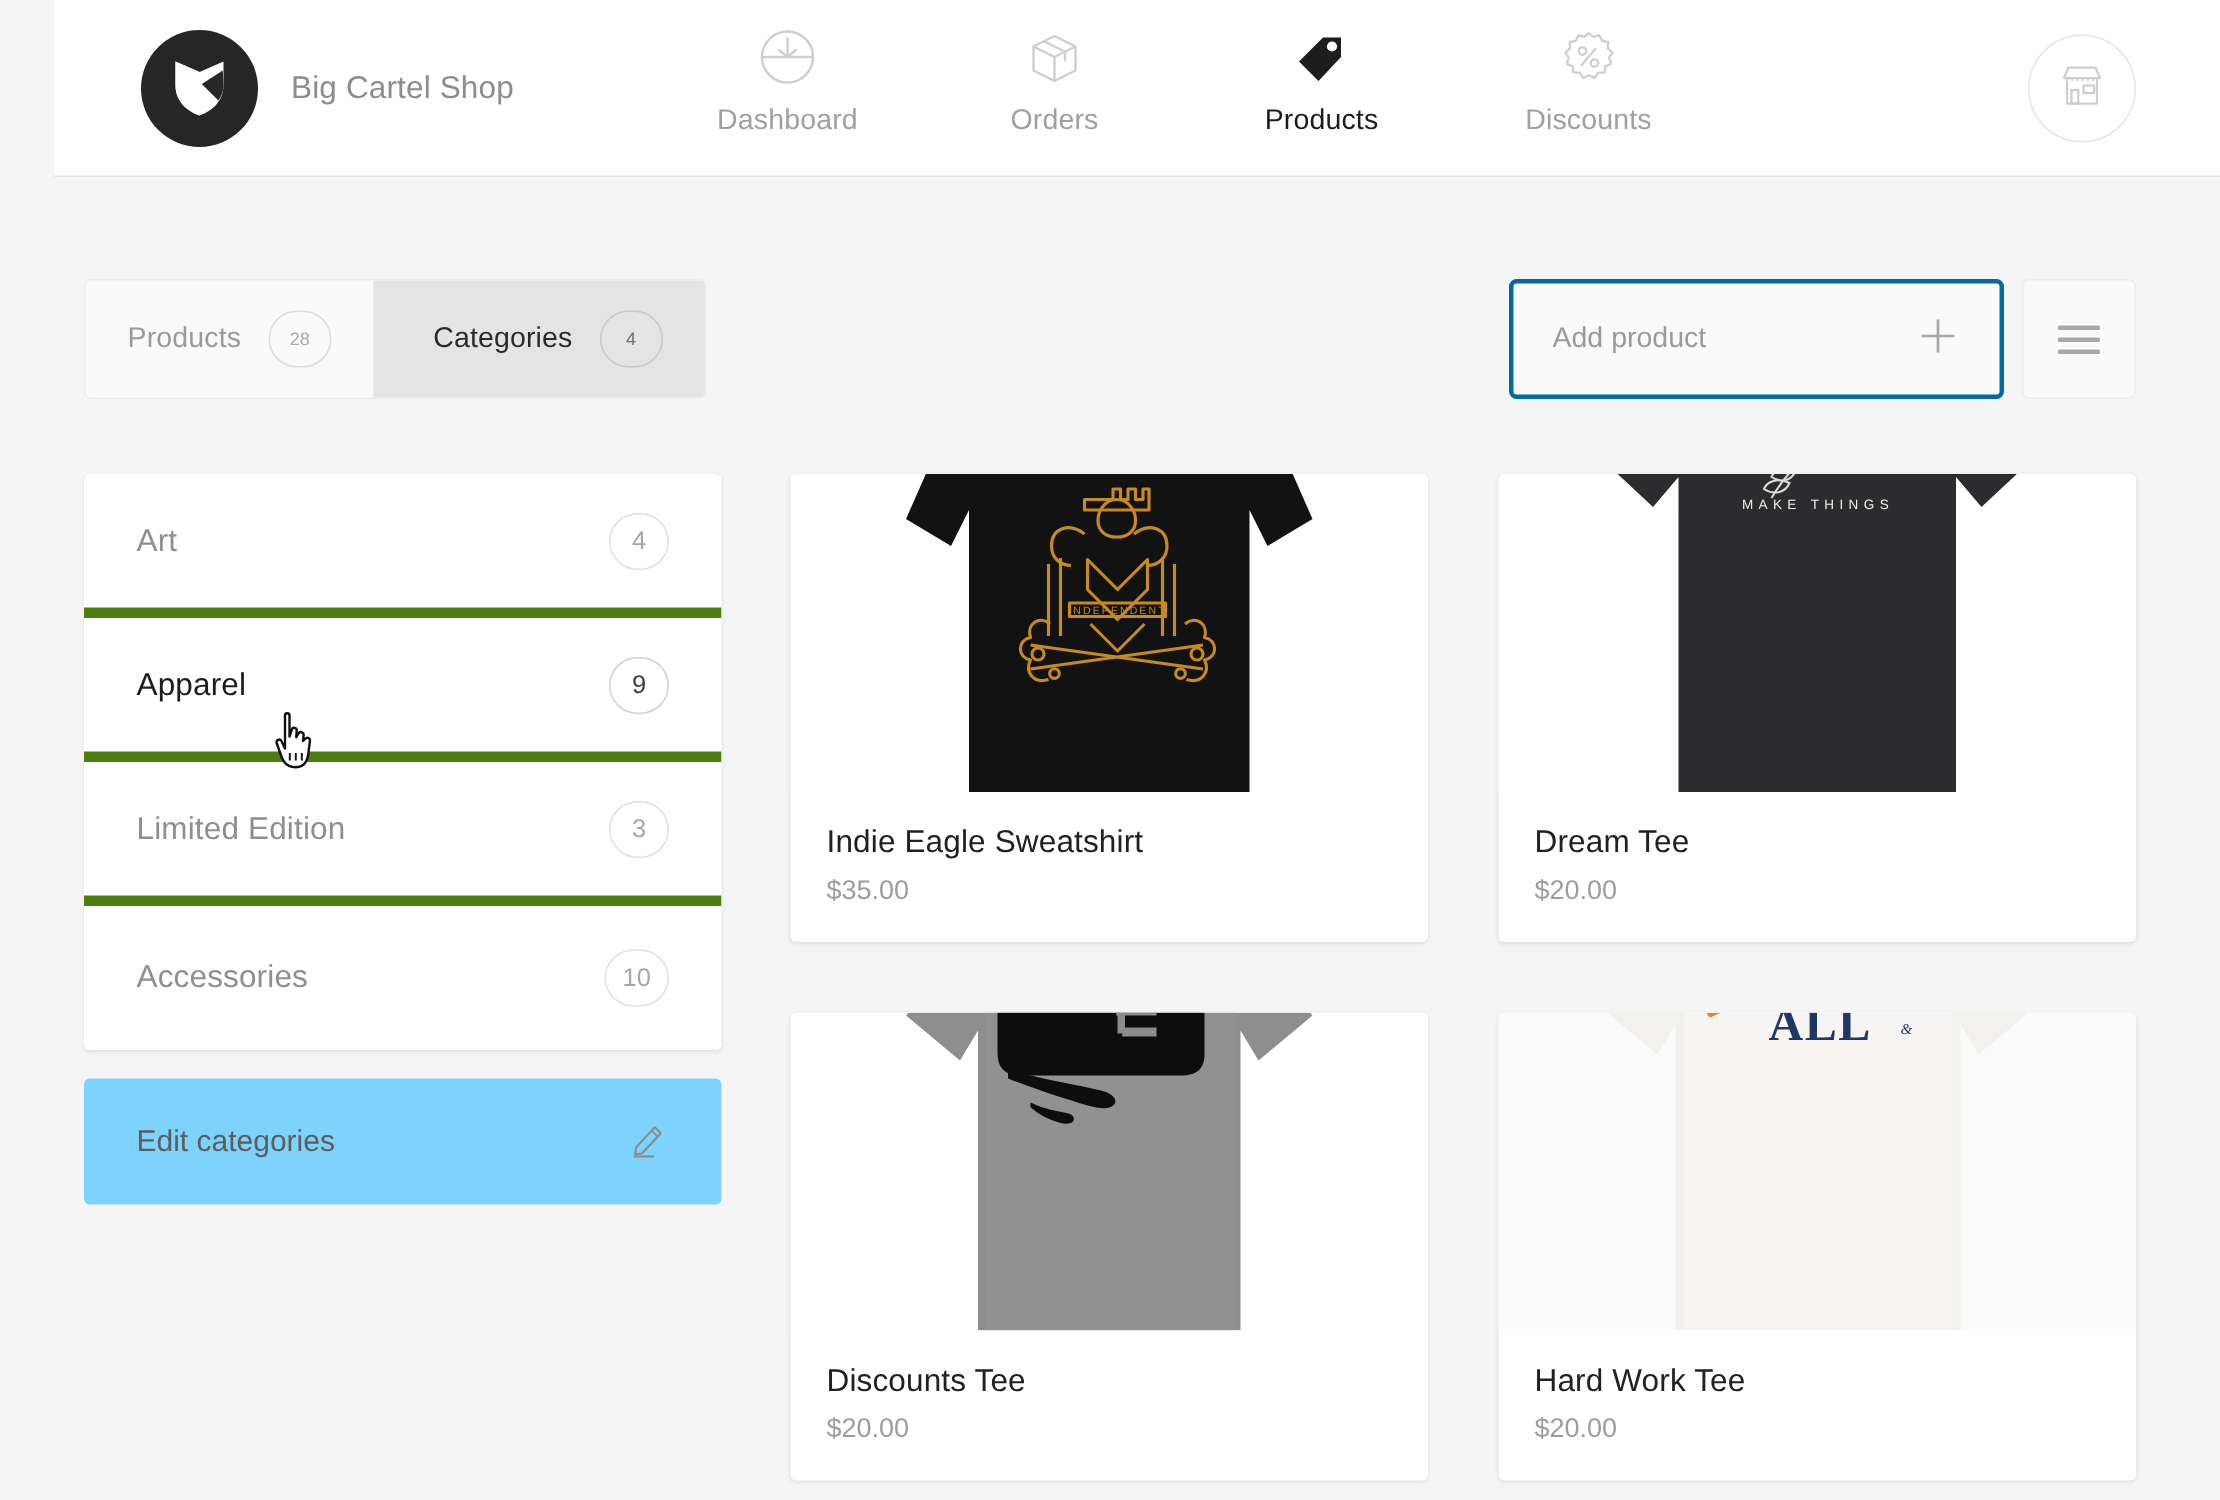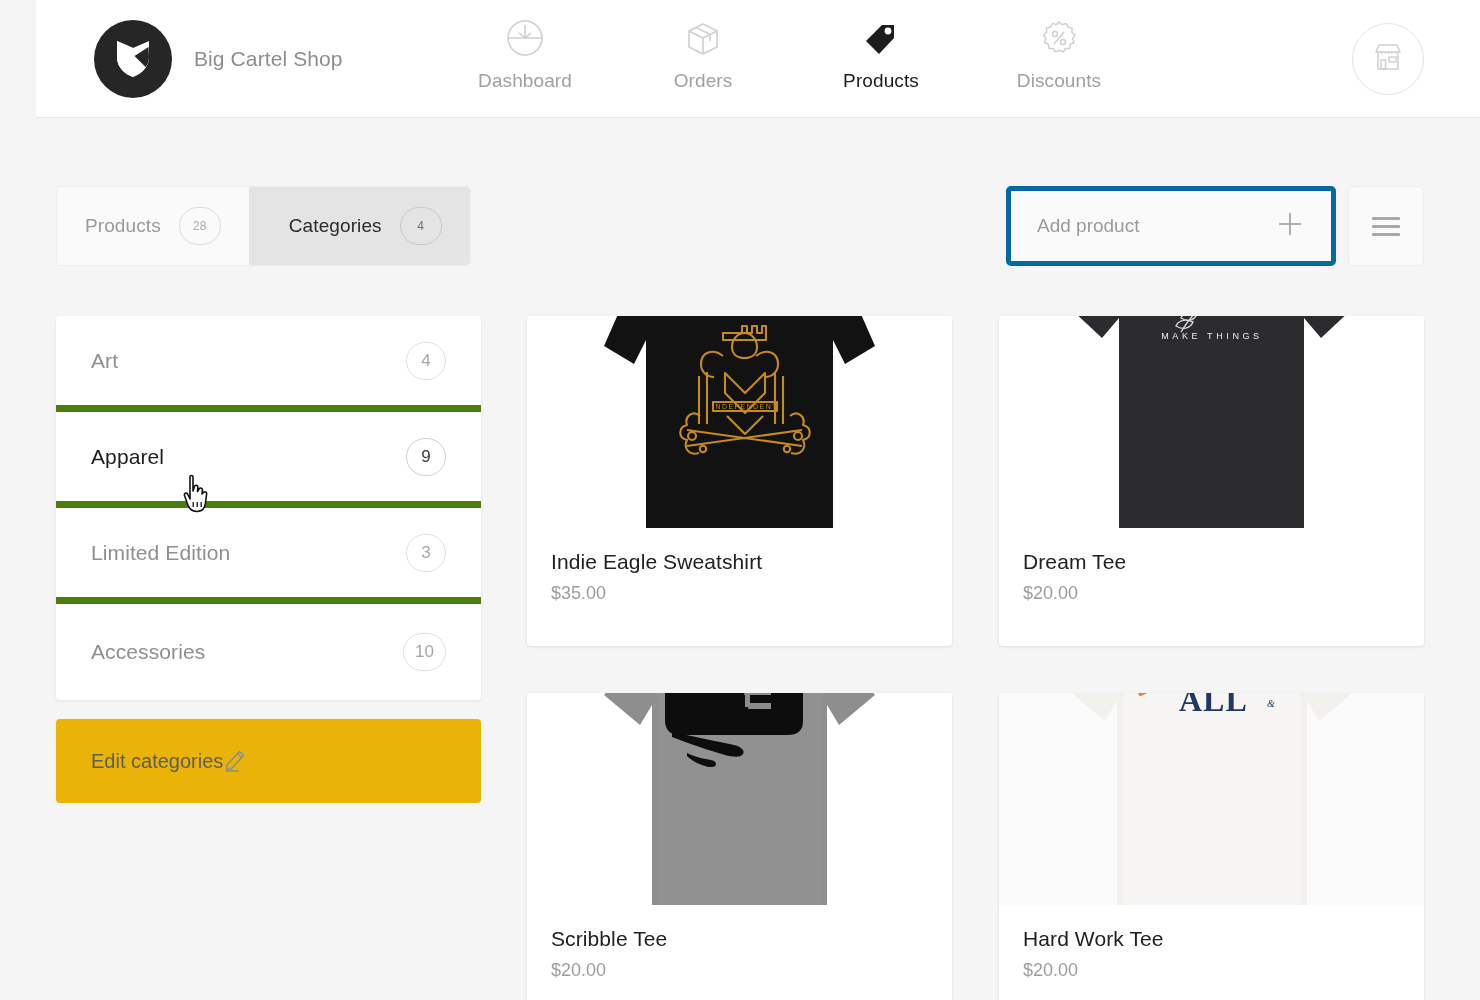--- a/index.html
+++ b/index.html
@@ -107,21 +107,21 @@
     padding: 0 10px;
   }
   .tab.active .tab-count { color: #6e6e6e; border-color: #c9c9c9; }
 
   .toolbar-right {
     position: absolute; right: 0; top: 0;
     display: flex; gap: 12px;
   }
   .add-product {
     width: 330px; height: 80px;
-    border: 5px solid #0369a1; border-radius: 5px;
+    border: 3px solid #0369a1; border-radius: 5px;
     background: #fafafa;
     display: flex; align-items: center; justify-content: space-between;
     padding: 0 26px;
     cursor: pointer;
   }
   .add-product .label { font-size: 19px; color: #9a9a9a; }
   .menu-btn {
     width: 76px; height: 80px;
     border: 1px solid #ececec; border-radius: 5px;
     background: #fafafa;
@@ -166,23 +166,23 @@
     border-radius: 19px;
     border: 1px solid #e0e0e0;
     display: flex; align-items: center; justify-content: center;
     font-size: 17px; color: #a6a6a6;
   }
   .cat-row.active .cat-count { color: #3d3d3d; border-color: #d0d0d0; }
 
   .edit-cat {
     margin-top: 19px;
     height: 84px;
-    background: #eab308;
+    background: #7dd3fc;
     border-radius: 4px;
-    display: flex; align-items: center; 
+    display: flex; align-items: center; justify-content: space-between;
     padding: 0 35px;
     cursor: pointer;
   }
   .edit-cat .label { font-size: 20px; color: #5d5d5d; }
 
   
   .products {
     flex: 1;
     display: grid;
     grid-template-columns: 1fr 1fr;
@@ -193,21 +193,21 @@
     border-radius: 4px;
     box-shadow: 0 1px 3px rgba(0,0,0,.10);
     overflow: hidden;
   }
   .p-img {
     height: 212px;
     position: relative;
     overflow: hidden;
     background: #fff;
   }
-  .p-meta { padding: 22px 24px 42px 24px; }
+  .p-meta { padding: 22px 24px 24px 24px; }
   .p-title { font-size: 21px; color: #212121; letter-spacing: .1px; }
   .p-price { font-size: 18px; color: #9d9d9d; margin-top: 9px; }
 
   
   .shirt-wrap { position:absolute; inset:0; display:flex; align-items:flex-start; justify-content:center; }
 
   
   .cursor { position: absolute; left: 181px; top: 474px; pointer-events: none; z-index: 50; }
 </style>
 </head>
@@ -442,21 +442,21 @@
           </g>
           <g fill="#8c8c8c">
             <path d="M214 -40 c6 3 16 4 24 3 l-1 5 c-10 1 -19 -2 -24 -4 z"></path>
             <path d="M218 -4 h26 v6 h-27 z"></path>
             <path d="M222 10 h22 v6 h-23 z"></path>
             <path d="M218 -20 h5 v34 h-5 z"></path>
           </g>
         </svg>
       </div>
       <div class="p-meta">
-        <div class="p-title">Scribble Tee</div>
+        <div class="p-title">Discounts Tee</div>
         <div class="p-price">$20.00</div>
       </div>
     </div>
 
     <div class="p-card">
       <div class="p-img">
         <svg class="shirt-wrap" viewBox="0 0 425 212" preserveAspectRatio="xMidYMin slice">
           <rect width="425" height="212" fill="#fbfbfb"></rect>
           <path d="M118 -56 L175 -68 L252 -68 L308 -56 L356 -2 L320 28 L308 8 L308 212 L118 212 L118 8 L106 28 L70 -2 Z" fill="#f2f1ee"></path>
           <path d="M124 -44 L175 -56 L252 -56 L302 -44 L302 212 L124 212 Z" fill="#f6f5f3"></path>

